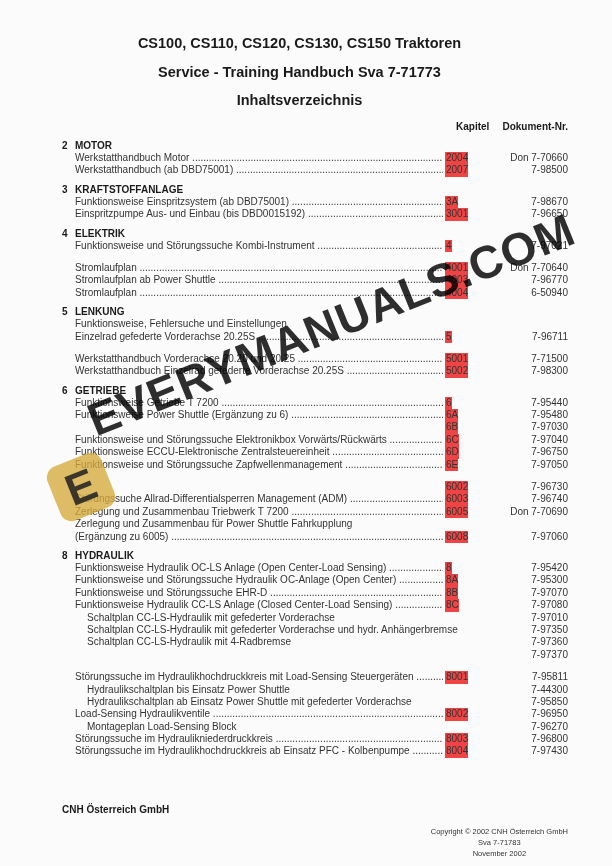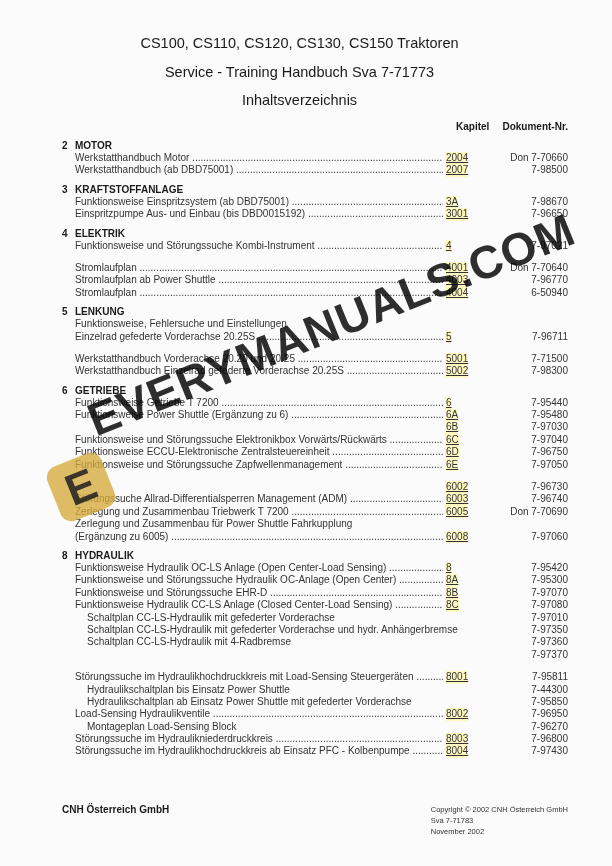--- a/index.html
+++ b/index.html
@@ -1,44 +1,44 @@
 <!DOCTYPE html>
 <html><head>
 <meta charset="utf-8">
 <style>
   html, body { margin: 0; padding: 0; }
   body {
     width: 612px; height: 866px; background: #fbfbfb; position: relative; overflow: hidden;
     font-family: "Liberation Sans", sans-serif; color: #1a1a1a;
   }
-  .title { position: absolute; left: 0; width: 599px; text-align: center; font-weight: normal; }
+  .title { position: absolute; left: 0; width: 599px; text-align: center; font-weight: bold; }
   .t1 { top: 35px; font-size: 14.5px; }
   .t2 { top: 64px; font-size: 14.5px; }
   .t3 { top: 92px; font-size: 14.5px; }
   .colhdr { position: absolute; top: 121px; font-size: 10px; font-weight: bold; margin-left: 20px; }
   .colhdr.kap { left: 436px; }
   .colhdr.dok { right: 44px; }
 
   .toc { position: absolute; left: 62px; top: 139px; width: 506px; font-size: 10px; }
   .section { margin-bottom: 6px; }
   .sec-head { font-weight: bold; height: 13px; line-height: 13px; display: flex; }
   .sec-num { width: 13px; }
   .row { position: relative; height: 12.4px; line-height: 12.4px; color: #333; }
   .row .label { position: absolute; left: 13px; white-space: nowrap; overflow: hidden; }
   .row.dotted .label { width: 368px; }
   .row.dotted .label::after {
     content: " ......................................................................................................................................................................................";
   }
   .row.indent .label { left: 25px; }
-  .row .kap { position: absolute; left: 383px; background: #fef9c3; padding-left: 1px; text-decoration: underline; }
+  .row .kap { position: absolute; left: 383px; background: #ef4444; padding-left: 1px; }
   .row .dok { position: absolute; right: 0; text-align: right; }
   .gap { height: 10px; }
 
   .footer-left { position: absolute; left: 62px; top: 804px; font-size: 10px; font-weight: bold; }
-  .footer-right { position: absolute; right: 44px; top: 804px; font-size: 7.5px; text-align: left; line-height: 11px; color: #333; }
+  .footer-right { position: absolute; right: 44px; top: 826px; font-size: 7.5px; text-align: center; line-height: 11px; color: #333; }
 
   .watermark { position: absolute; left: 90px; top: 395px; transform: rotate(-22deg); transform-origin: left center;
     font-size: 46px; font-weight: bold; color: rgba(0,0,0,0.82); letter-spacing: 1px; white-space: nowrap; pointer-events: none; }
   .wm-logo { position: absolute; left: 52px; top: 458px; width: 58px; height: 58px; border-radius: 12px;
     background: rgba(214,170,60,0.78); transform: rotate(-22deg); display: flex; align-items: center; justify-content: center;
     font-size: 44px; font-weight: bold; color: rgba(30,30,30,0.85); pointer-events: none; }
 </style>
 </head>
 <body>
 

